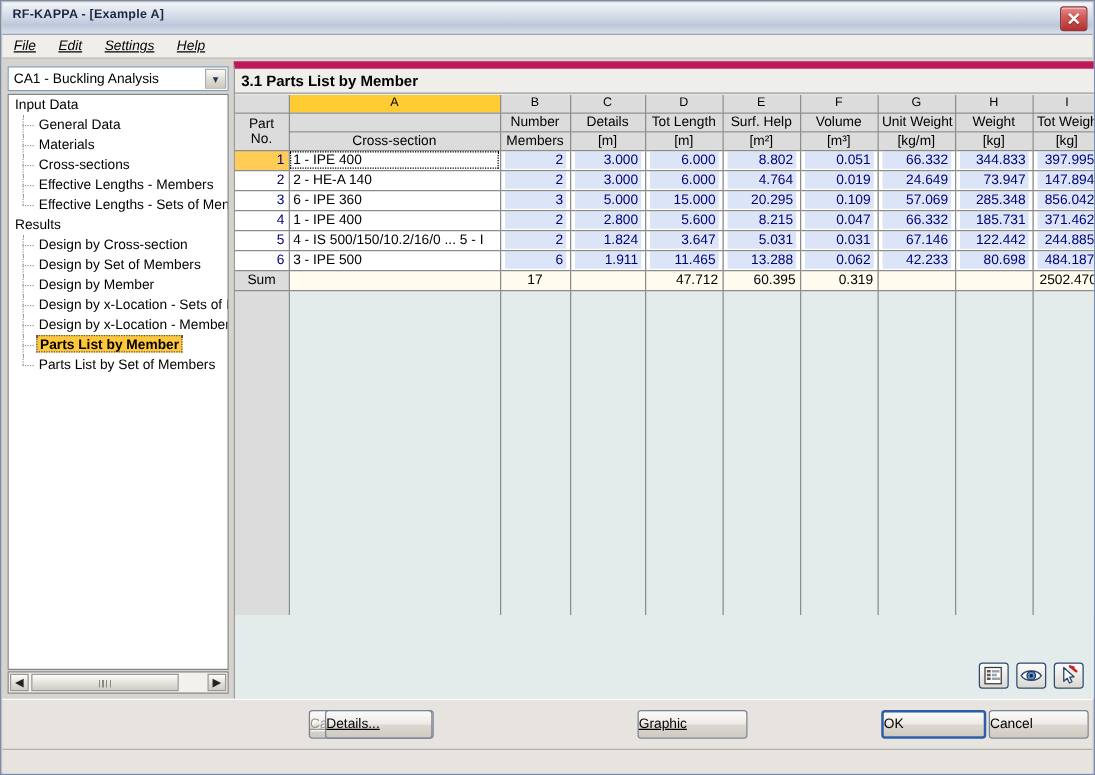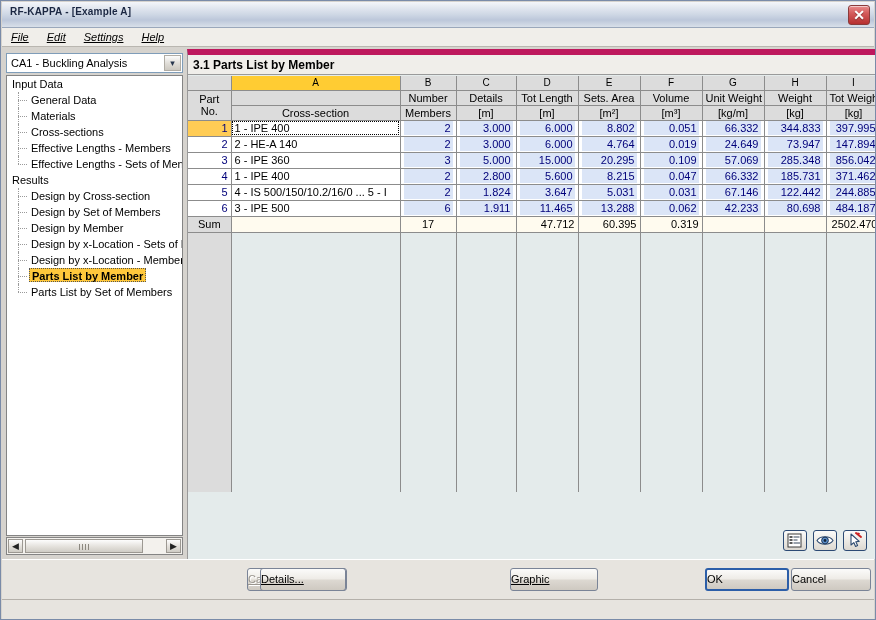--- a/index.html
+++ b/index.html
@@ -418,21 +418,21 @@
 
         <tr class="hdr">
           <td class="corner-cell" rowspan="2">
             <div>Part</div>
             <div>No.</div>
           </td>
           <td></td>
           <td>Number</td>
           <td>Details</td>
           <td>Tot Length</td>
-          <td>Sets. Area</td>
+          <td>Surf. Help</td>
           <td>Volume</td>
           <td>Unit Weight</td>
           <td>Weight</td>
           <td>Tot Weight</td>
         </tr>
 
         <tr class="hdr">
           <td>Cross-section</td>
           <td>Members</td>
           <td>[m]</td>

